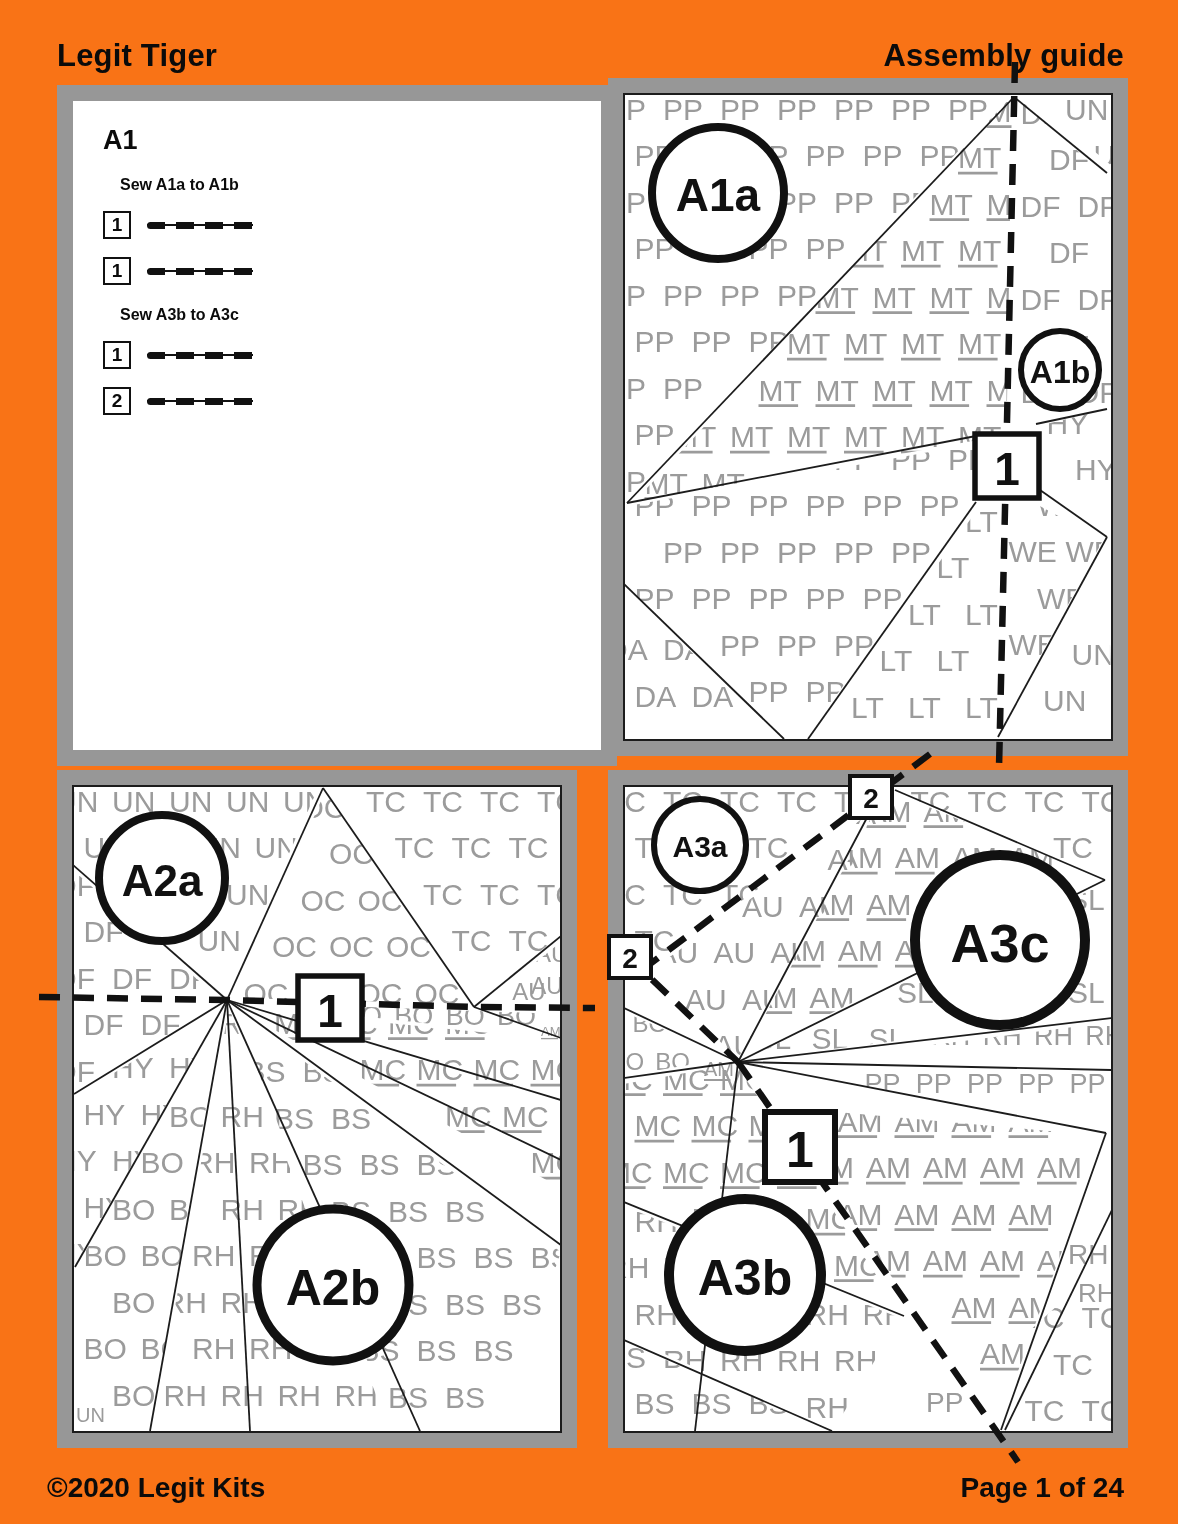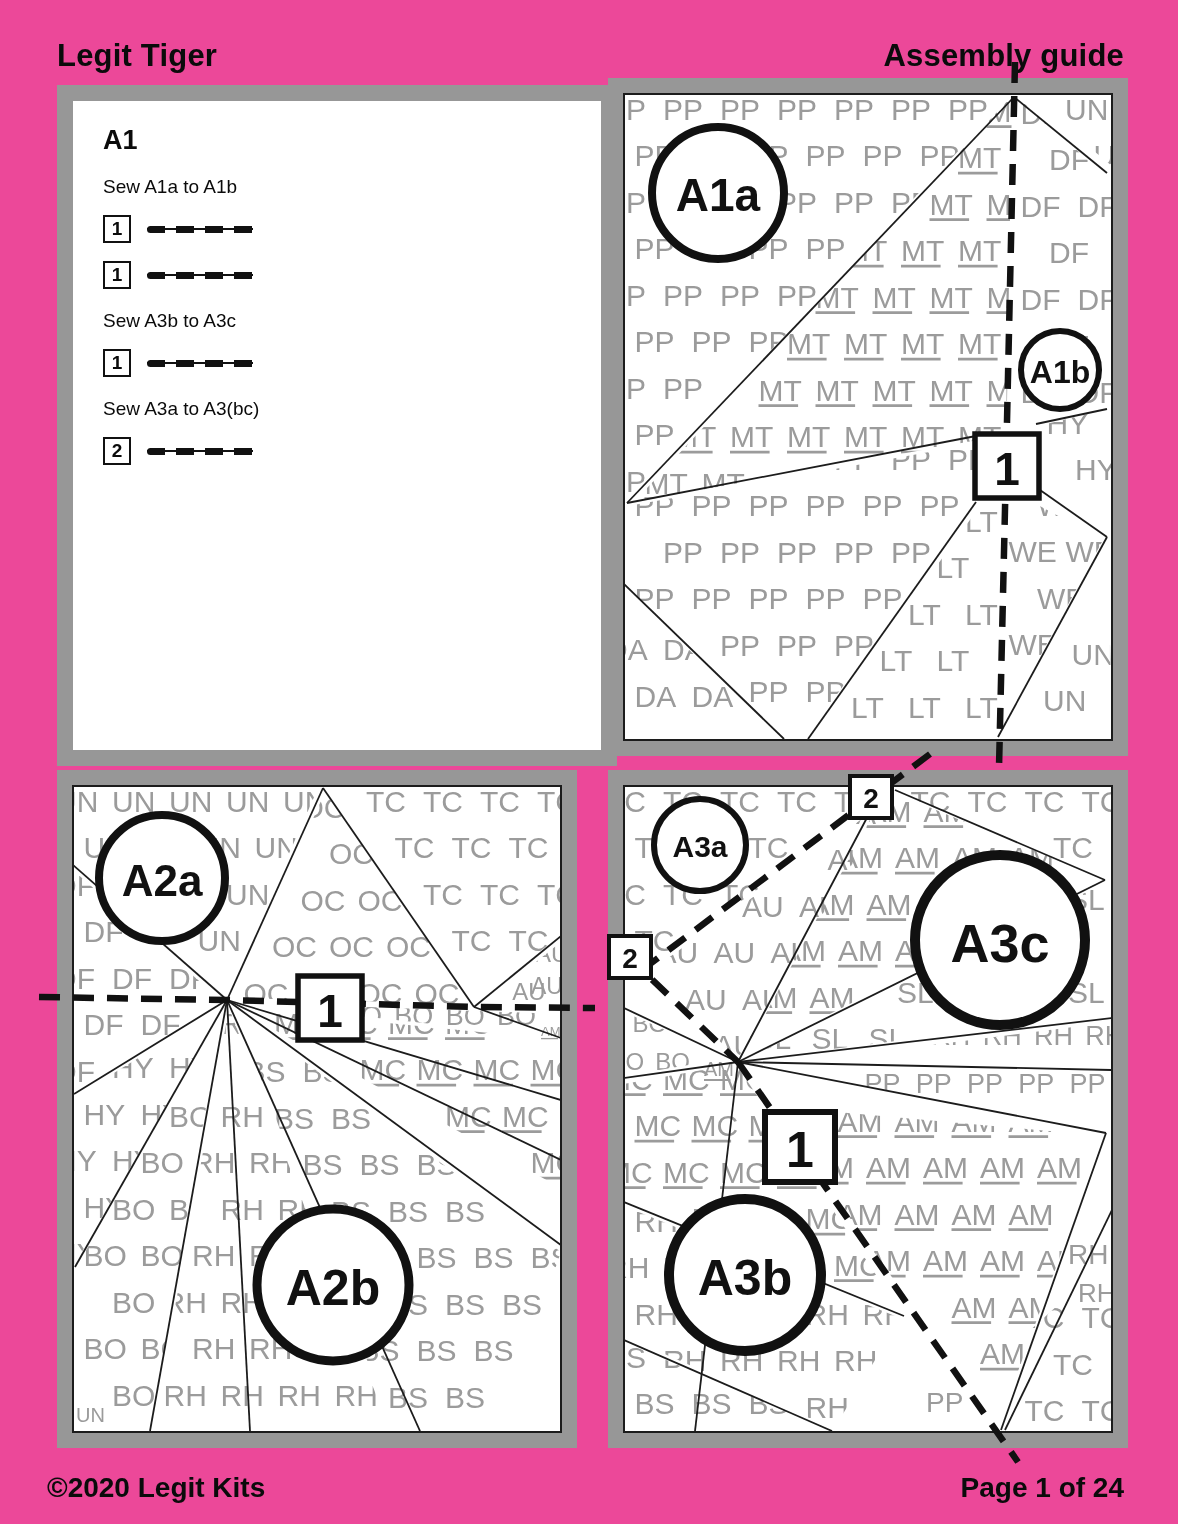--- a/index.html
+++ b/index.html
@@ -1,32 +1,32 @@
 <!DOCTYPE html>
 <html><head>
 <meta charset="utf-8">
 <style>
   html,body{margin:0;padding:0;background:#ffffff;}
   #page{
-    position:relative;width:1178px;height:1524px;background:#ec4899;
+    position:relative;width:1178px;height:1524px;background:#f97316;
     font-family:"Liberation Sans", sans-serif;color:#0b0b0b;overflow:hidden;
   }
   .hdr{position:absolute;top:38px;font-size:31px;font-weight:700;letter-spacing:.2px;}
   #hdr-left{left:57px;}
   #hdr-right{right:54px;}
   .ftr{position:absolute;top:1472px;font-size:28px;font-weight:700;}
   #ftr-left{left:47px;}
   #ftr-right{right:54px;}
   #instr-panel{
     position:absolute;left:57px;top:85px;width:486px;height:631px;
     border:16px solid #979797;background:#fff;padding:18px 12px 0 30px;box-sizing:content-box;
   }
   .instr-heading{font-size:27px;font-weight:700;margin:22px 0 0 0;}
   .instr-heading:first-child{margin-top:6px;}
-  .instr-step-label{font-size:19px;font-weight:400;margin:20px 0 0 0;}
+  .instr-step-label{font-size:16px;font-weight:700;margin:20px 0 0 17px;}
   .instr-step-row{display:flex;align-items:center;margin:16px 0 6px 0;height:30px;}
   .step-num-box{
     width:24px;height:24px;border:2.5px solid #111;display:flex;align-items:center;justify-content:center;
     font-size:19px;font-weight:700;background:#fff;flex:0 0 auto;
   }
   .step-dash{
     width:112px;height:7px;margin-left:16px;position:relative;flex:0 0 auto;
   }
   .step-dash::before{
     content:"";position:absolute;left:0;right:6px;top:2.5px;height:2px;background:#111;
@@ -56,21 +56,20 @@
         </div>
         <div class="instr-step-row">
           <div class="step-num-box">1</div>
           <div class="step-dash"></div>
         </div>
         <div class="instr-step-label">Sew A3b to A3c</div>
         <div class="instr-step-row">
           <div class="step-num-box">1</div>
           <div class="step-dash"></div>
         </div>
-        <div class="instr-step-label">Sew A3a to A3(bc)</div>
         <div class="instr-step-row">
           <div class="step-num-box">2</div>
           <div class="step-dash"></div>
         </div>
       </div>
   </div>
 
   <div id="panels-host">
       <svg class="panel-svg" width="520" height="678" viewBox="0 0 520 678" style="left:608px;top:78px;">
         <rect x="0" y="0" width="520" height="678" fill="#979797"></rect>

